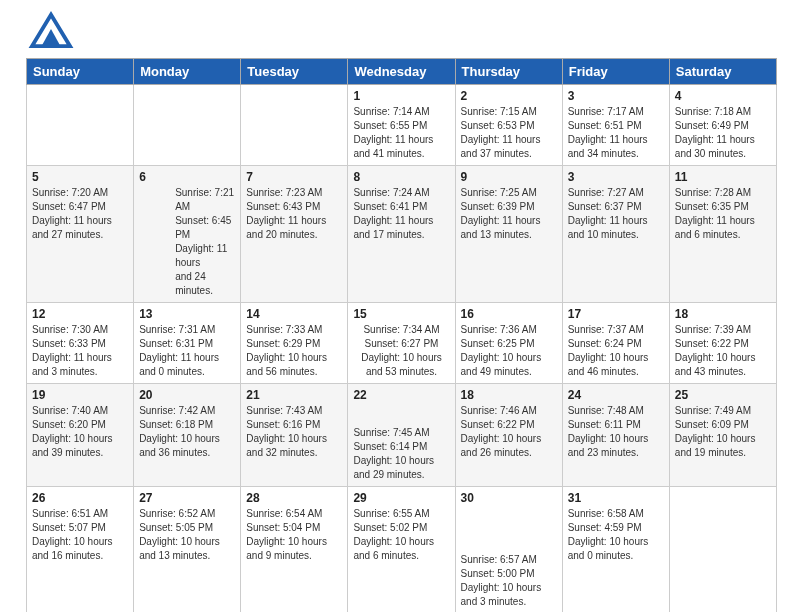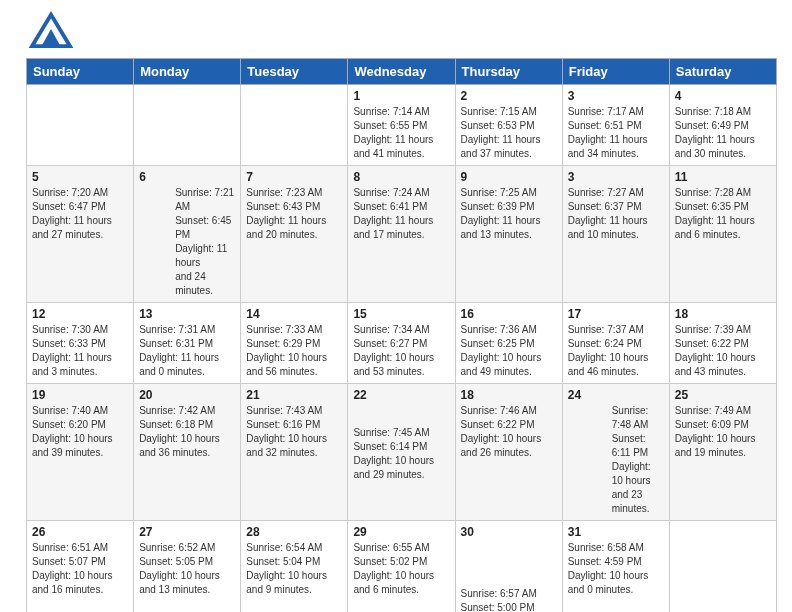--- a/index.html
+++ b/index.html
@@ -228,21 +228,21 @@
           </td>
           <td>
             <span class="day-num">14</span>
             <div class="day-info" style="white-space: pre-line;">Sunrise: 7:33 AM
 Sunset: 6:29 PM
 Daylight: 10 hours
 and 56 minutes.</div>
           </td>
           <td>
             <span class="day-num">15</span>
-            <div class="day-info" style="white-space: pre-line;">Sunrise: 7:34 AM
+            <div class="day-info" style="white-space: pre-line; text-align: center;">Sunrise: 7:34 AM
 Sunset: 6:27 PM
 Daylight: 10 hours
 and 53 minutes.</div>
           </td>
           <td>
             <span class="day-num">16</span>
             <div class="day-info" style="white-space: pre-line;">Sunrise: 7:36 AM
 Sunset: 6:25 PM
 Daylight: 10 hours
 and 49 minutes.</div>
@@ -293,21 +293,21 @@
           </td>
           <td>
             <span class="day-num">18</span>
             <div class="day-info" style="white-space: pre-line;">Sunrise: 7:46 AM
 Sunset: 6:22 PM
 Daylight: 10 hours
 and 26 minutes.</div>
           </td>
           <td>
             <span class="day-num">24</span>
-            <div class="day-info" style="white-space: pre-line; margin-left: 44px;">Sunrise: 7:48 AM
+            <div class="day-info" style="white-space: pre-line;">Sunrise: 7:48 AM
 Sunset: 6:11 PM
 Daylight: 10 hours
 and 23 minutes.</div>
           </td>
           <td>
             <span class="day-num">25</span>
             <div class="day-info" style="white-space: pre-line;">Sunrise: 7:49 AM
 Sunset: 6:09 PM
 Daylight: 10 hours
 and 19 minutes.</div>

